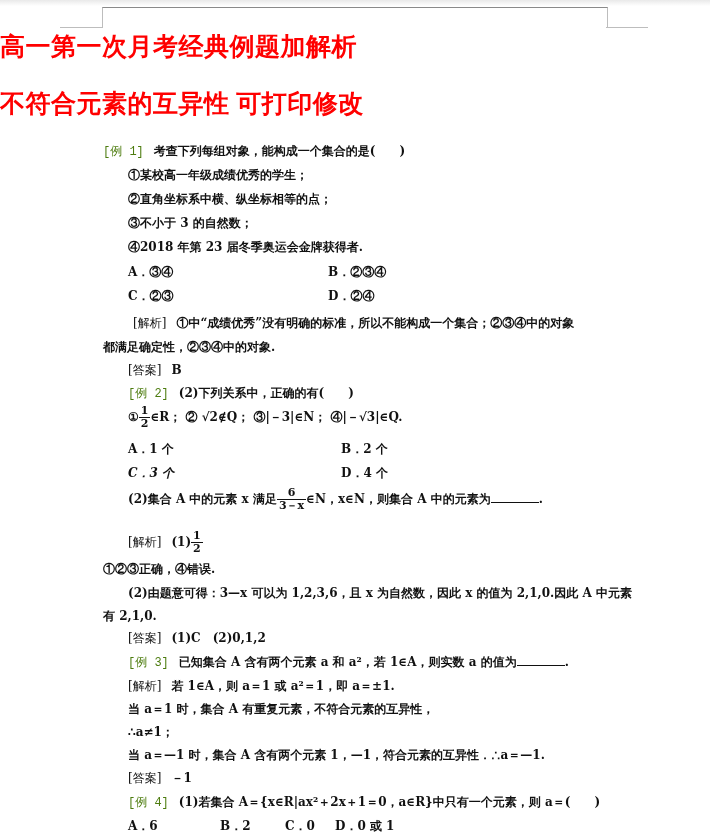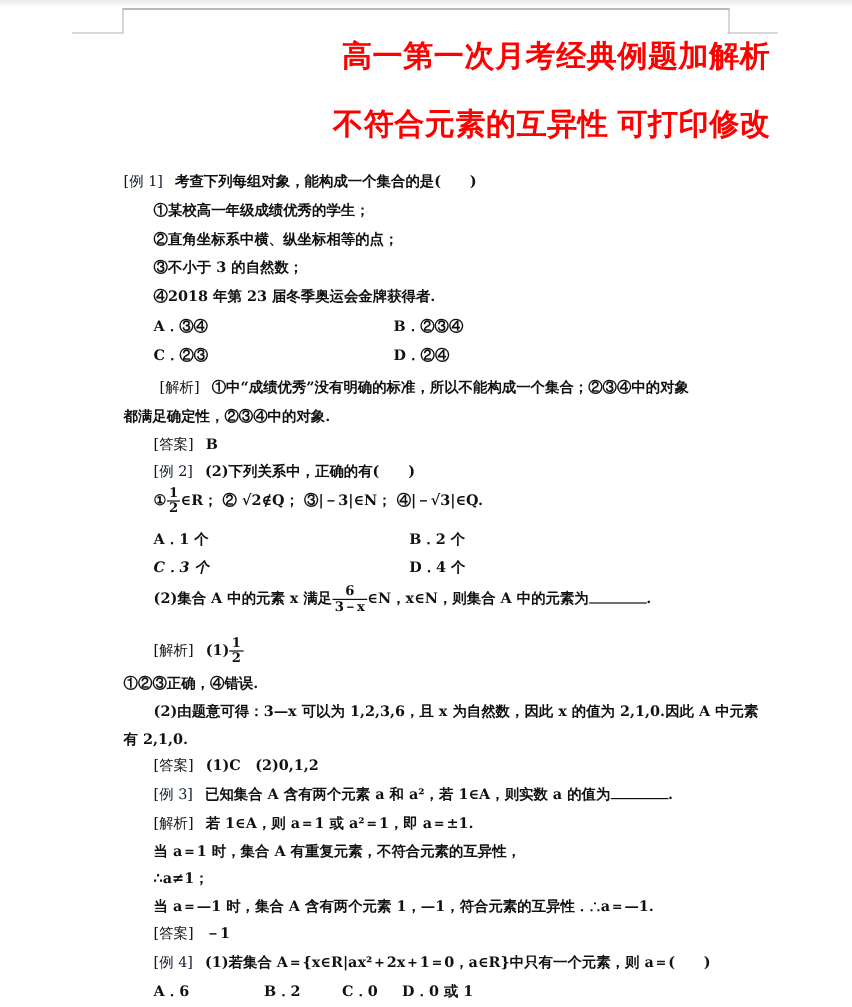--- a/index.html
+++ b/index.html
@@ -9,27 +9,27 @@
       font-family: "DejaVu Serif", "Liberation Serif", serif;
       color: #111;
       position: relative;
     }
     .topbar { position: absolute; left: 0; top: 0; width: 710px; height: 6px;
       background: linear-gradient(#e9e9e9, #ffffff); }
     .page-corner { position: absolute; top: 7px; left: 102px; width: 504px; height: 20px;
       border-top: 1px solid #8a8a8a; border-left: 1px solid #bdbdbd; border-right: 1px solid #bdbdbd; }
     .margin-l { position: absolute; top: 27px; left: 60px; width: 42px; border-top: 1px solid #bdbdbd; }
     .margin-r { position: absolute; top: 27px; left: 606px; width: 42px; border-top: 1px solid #bdbdbd; }
-    .title { position: absolute; left: 0; width: 642px; text-align: right;
-      color: #ff0000; font-family: Liberation Sans, sans-serif; font-weight: bold;
+    .title { position: absolute; left: 0; width: 642px; text-align: left;
+      color: #ff0000; font-family: Liberation Serif, serif; font-weight: bold;
       font-size: 25px; letter-spacing: 0.5px; }
     .t1 { top: 30px; }
     .t2 { top: 87px; }
     .line { position: absolute; font-size: 12px; font-weight: bold; white-space: nowrap; }
-    .tag { color: #0f172a; font-weight: normal; margin-right: 10px; }
+    .tag { color: #4d7c0f; font-weight: normal; margin-right: 10px; font-family: Liberation Mono, monospace; }
     .bracket { font-weight: normal; margin-right: 10px; }
     .answer-blank { display: inline-block; width: 48px; border-bottom: 1px solid #111; height: 10px; vertical-align: baseline; }
     .frac { display: inline-block; vertical-align: middle; text-align: center; font-size: 11px; line-height: 12px; }
     .frac .num { display: block; border-bottom: 1px solid #111; padding: 0 2px; }
     .frac .den { display: block; padding: 0 2px; }
   </style>
 </head>
 <body>
 
 <div class="topbar"></div>

